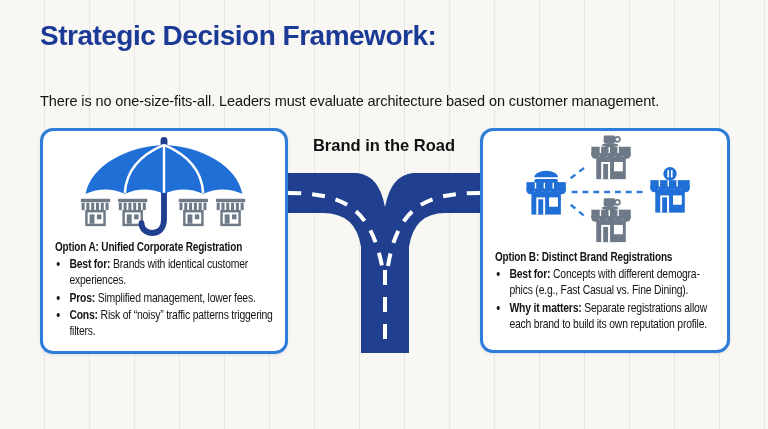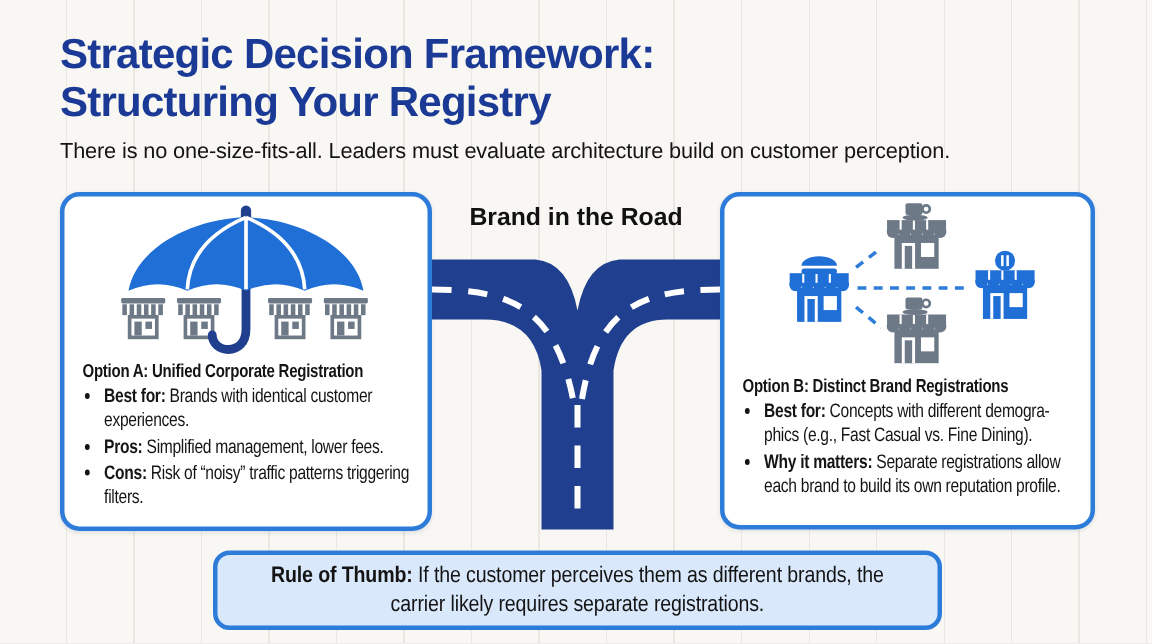--- a/index.html
+++ b/index.html
@@ -117,23 +117,23 @@
     <g id="cutlery">
       <circle cx="22" cy="6.5" r="6.8"></circle>
       <rect x="19.3" y="2.8" width="1.7" height="7.4" fill="#fff"></rect>
       <rect x="22.9" y="2.8" width="1.7" height="7.4" fill="#fff"></rect>
     </g>
   </defs>
 </svg>
 
 <div class="canvas">
 
-  <h1 class="page-title"><span>Strategic Decision Framework:</span><br><span>Structuring Your Registry</span></h1>
-
-  <p class="subtitle">There is no one-size-fits-all. Leaders must evaluate architecture build on customer perception.</p>
+  <h1 class="page-title"><span>Strategic Decision Framework:</span><br></h1>
+
+  <p class="subtitle">There is no one-size-fits-all. Leaders must evaluate architecture based on customer management.</p>
 
   <p class="fork-label">Brand in the Road</p>
   <svg class="road-svg" width="192" height="228" viewBox="0 0 192 228">
     <path fill="var(--road-navy)" d="M0,45 H69 Q91,47 97,79 Q103,47 125,45 H192 V85 H157 Q126,85 121,119 V225 H73 V119 Q68,85 35,85 H0 Z"></path>
     <g stroke="#fff" stroke-width="4" fill="none">
       <path d="M0,65 C52,65 82,77 94,138" stroke-dasharray="13 11"></path>
       <path d="M192,65 C140,65 110,77 100,138" stroke-dasharray="13 11"></path>
       <path d="M97,142 V221" stroke-dasharray="15 12"></path>
     </g>
   </svg>
@@ -195,17 +195,14 @@
     <div class="condense">
       <h2>Option A: Unified Corporate Registration</h2>
       <ul>
         <li><span class="lead">Best for:</span> <span>Brands with identical customer experiences.</span></li>
         <li><span class="lead">Pros:</span> <span>Simplified management, lower fees.</span></li>
         <li><span class="lead">Cons:</span> <span>Risk of “noisy” traffic patterns triggering filters.</span></li>
       </ul>
     </div>
   </section>
 
-  <div class="rule-box">
-    <p class="rule-text"><span class="lead">Rule of Thumb:</span> <span>If the customer perceives them as different brands, the carrier likely requires separate registrations.</span></p>
-  </div>
 
 </div>
 
 </body></html>

